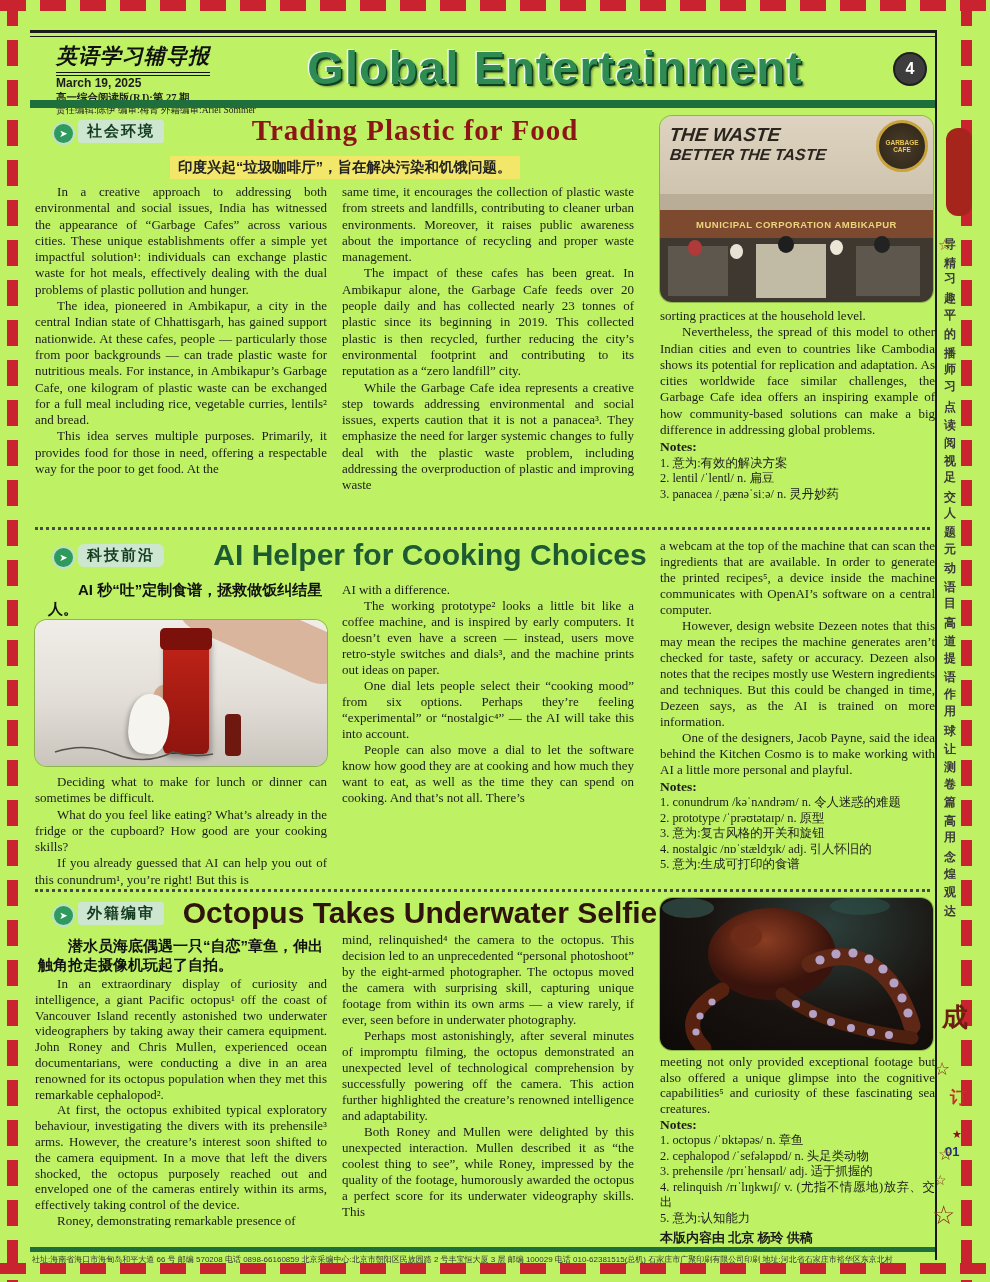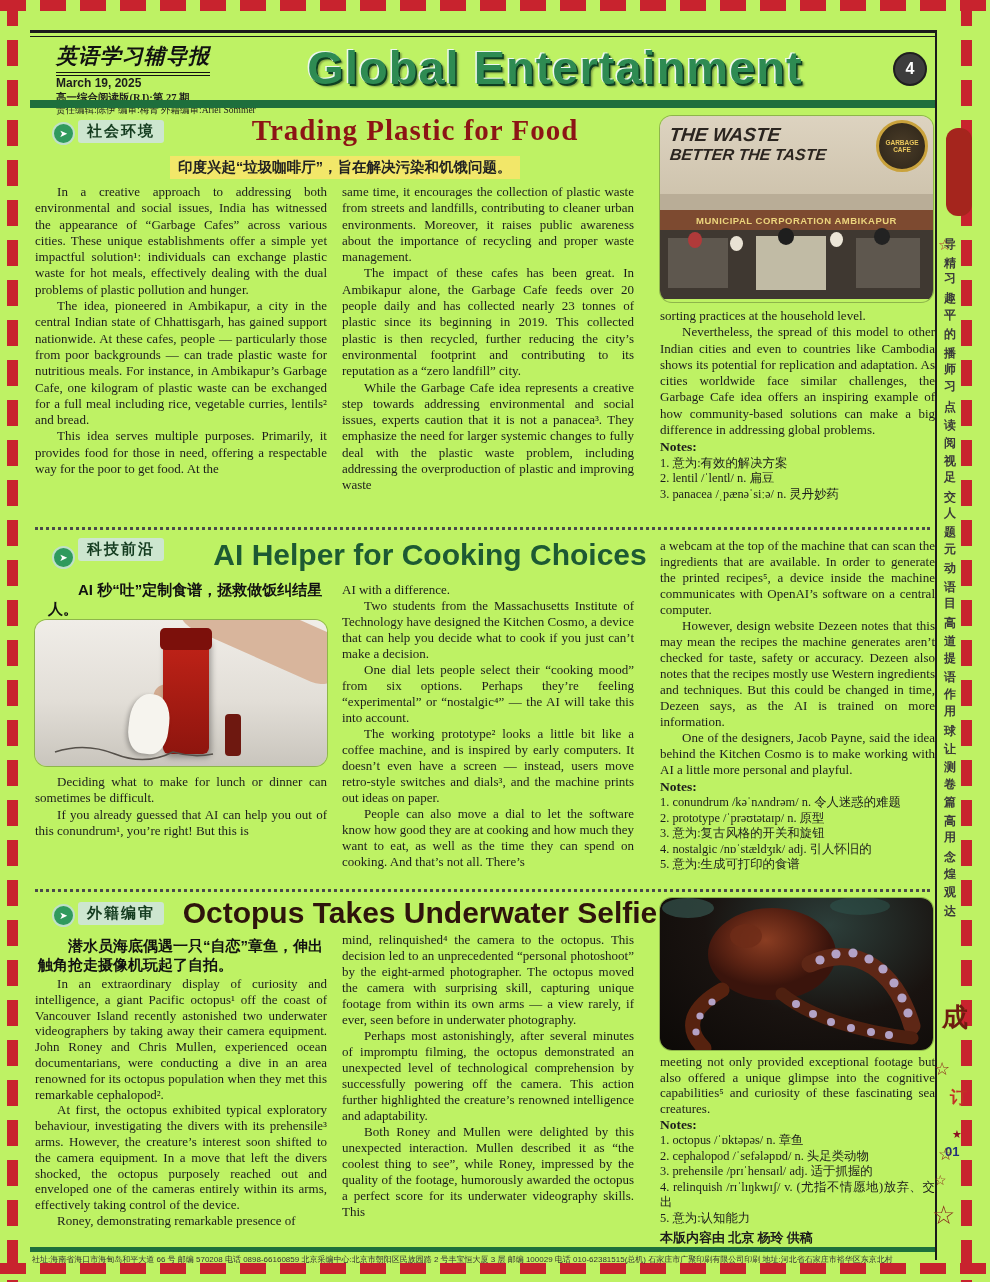--- a/index.html
+++ b/index.html
@@ -50,21 +50,21 @@
   
   .photo{position:absolute;border-radius:12px;overflow:hidden;box-shadow:0 0 0 1px rgba(0,0,0,.25);}
   .gc-sign{height:78px;background:linear-gradient(180deg,#ddd3c0,#cfc4ae);position:relative;}
   .gc-line{font-family:"Liberation Sans",sans-serif;font-weight:900;font-style:italic;color:#2b2520;
         transform:skewX(-6deg);padding-left:10px;}
   .gc-badge{position:absolute;right:5px;top:4px;width:46px;height:46px;border-radius:50%;
         background:radial-gradient(#4a3c28,#2c2418);border:3px solid #c9a23c;color:#e9c65c;
         font-size:6.5px;font-weight:bold;display:flex;align-items:center;justify-content:center;
         font-family:"Liberation Sans",sans-serif;text-align:center;}
   .gc-mid{height:16px;background:#b9ad97;}
-  .gc-banner{height:20px;background:#7d4a30;color:#ecd47c;font-family:"Liberation Sans",sans-serif;
+  .gc-banner{height:28px;background:#7d4a30;color:#ecd47c;font-family:"Liberation Sans",sans-serif;
         font-weight:bold;font-size:9.5px;display:flex;align-items:center;justify-content:center;letter-spacing:.5px;}
   .gc-shop{position:relative;height:69px;background:#3f3831;}
   .gc-win{position:absolute;background:#6a6258;opacity:.75;}
   .gc-ball{position:absolute;border-radius:50%;}
   
   .kc{background:linear-gradient(180deg,#f0ede8 0%,#e2ded7 55%,#c9c5bd 100%);}
   .kc-machine{position:absolute;left:128px;top:16px;width:46px;height:118px;border-radius:6px;
         background:linear-gradient(180deg,#c22318,#8e150e);box-shadow:2px 3px 6px rgba(0,0,0,.35);}
   .kc-cap{position:absolute;left:-3px;top:-8px;width:52px;height:22px;border-radius:5px;background:#7c100b;}
   .kc-paper{position:absolute;left:94px;top:74px;width:40px;height:60px;background:#f6f4ee;
@@ -149,47 +149,47 @@
       <div class="notes-label">Notes:</div>
       <div class="note">1. 意为:有效的解决方案</div>
       <div class="note">2. lentil /ˈlentl/ n. 扁豆</div>
       <div class="note">3. panacea /ˌpænəˈsiːə/ n. 灵丹妙药</div>
     </div>
   </div>
   <div class="dotsep" style="left:35px;top:527px;width:895px;"></div>
 
   <div class="article" style="top:536px;height:350px;">
     <span class="tag-arrow" style="left:22px;top:10px;">➤</span>
-    <span class="tag-box" style="left:48px;top:2px;">科技前沿</span>
+    <span class="tag-box" style="left:48px;top:8px;border-radius:6px;">科技前沿</span>
     <div class="a-title t2" style="left:140px;top:2px;width:520px;">AI Helper for Cooking Choices</div>
 
     <div class="cn-intro" style="left:18px;top:44px;width:278px;text-indent:2em;">AI 秒“吐”定制食谱，拯救做饭纠结星人。</div>
 
     <div class="photo kc" style="left:5px;top:84px;width:292px;height:146px;">
       <div class="kc-arm"></div>
       <div class="kc-hand"></div>
       <div class="kc-machine">
         <div class="kc-cap"></div>
       </div>
       <div class="kc-paper"></div>
       <div class="kc-cyl"></div>
       <svg width="292" height="146" style="position:absolute;left:0;top:0;">
         <path d="M20 132 q30 -10 60 2 t 58 -2 q20 6 40 2" stroke="#55504a" stroke-width="1.6" fill="none"></path>
       </svg>
     </div>
 
     <div class="col" style="left:5px;top:238px;width:292px;">
       <p class="bp">Deciding what to make for lunch or dinner can sometimes be difficult.</p>
+      <p class="bp">What do you feel like eating? What’s already in the fridge or the cupboard? How good are your cooking skills?</p>
       <p class="bp">If you already guessed that AI can help you out of this conundrum¹, you’re right! But this is</p>
     </div>
     <div class="col" style="left:312px;top:46px;width:292px;line-height:16px;">
       <p class="bp noind">AI with a difference.</p>
-      <p class="bp">Two students from the Massachusetts Institute of Technology have designed the Kitchen Cosmo, a device that can help you decide what to cook if you just can’t make a decision.</p>
+      <p class="bp">The working prototype² looks a little bit like a coffee machine, and is inspired by early computers. It doesn’t even have a screen — instead, users move retro-style switches and dials³, and the machine prints out ideas on paper.</p>
       <p class="bp">One dial lets people select their “cooking mood” from six options. Perhaps they’re feeling “experimental” or “nostalgic⁴” — the AI will take this into account.</p>
-      <p class="bp">The working prototype² looks a little bit like a coffee machine, and is inspired by early computers. It doesn’t even have a screen — instead, users move retro-style switches and dials³, and the machine prints out ideas on paper.</p>
       <p class="bp">People can also move a dial to let the software know how good they are at cooking and how much they want to eat, as well as the time they can spend on cooking. And that’s not all. There’s</p>
     </div>
     <div class="col" style="left:630px;top:2px;width:275px;line-height:16px;">
       <p class="bp noind">a webcam at the top of the machine that can scan the ingredients that are available. In order to generate the printed recipes⁵, a device inside the machine communicates with OpenAI’s software on a central computer.</p>
       <p class="bp">However, design website Dezeen notes that this may mean the recipes the machine generates aren’t checked for taste, safety or accuracy. Dezeen also notes that the recipes mostly use Western ingredients and techniques. But this could be changed in time, Dezeen says, as the AI is trained on more information.</p>
       <p class="bp">One of the designers, Jacob Payne, said the idea behind the Kitchen Cosmo is to make working with AI a little more personal and playful.</p>
       <div class="notes-label">Notes:</div>
       <div class="note">1. conundrum /kəˈnʌndrəm/ n. 令人迷惑的难题</div>
       <div class="note">2. prototype /ˈprəʊtətaɪp/ n. 原型</div>
       <div class="note">3. 意为:复古风格的开关和旋钮</div>

